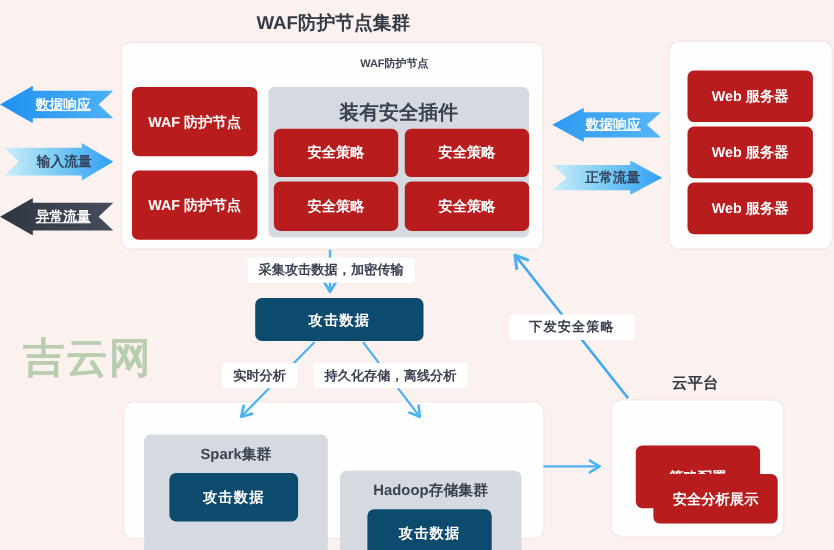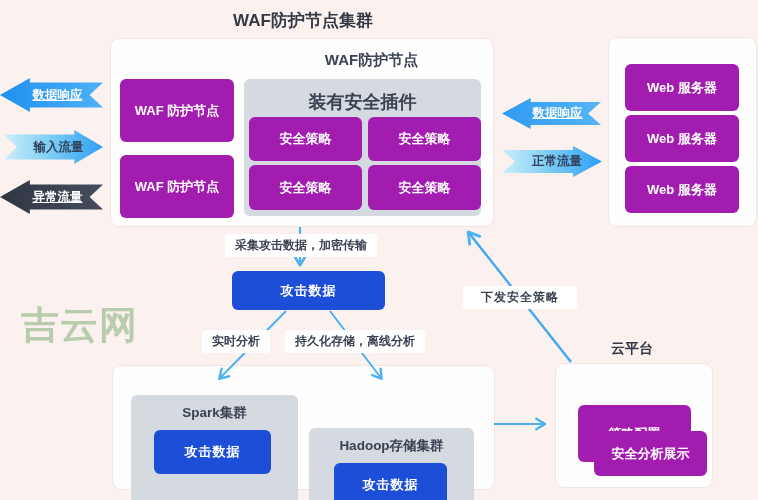--- a/index.html
+++ b/index.html
@@ -13,27 +13,27 @@
   .page-title {
     font-size:17px; font-weight:bold; color:#333a46;
     transform:translateX(-50%); white-space:nowrap; z-index:4;
   }
   .container {
     position:absolute; background:#fffefe;
     border:1px solid #f2e6e3; border-radius:9px; z-index:2;
   }
   .panel-gray { position:absolute; background:#d5dae1; border-radius:6px; }
   .box-blue {
-    position:absolute; background:#a21caf; border-radius:6px;
+    position:absolute; background:#b91c1c; border-radius:6px;
     color:#fff; font-size:13px; font-weight:bold;
     display:flex; align-items:center; justify-content:center;
     white-space:nowrap; z-index:3;
   }
   .box-dark {
-    position:absolute; background:#1d4ed8; border-radius:6px;
+    position:absolute; background:#0c4a6e; border-radius:6px;
     color:#fff; font-size:13px; font-weight:bold; letter-spacing:1px;
     display:flex; align-items:center; justify-content:center;
     white-space:nowrap; z-index:3;
   }
   .panel-title {
     position:absolute; left:0; right:0; text-align:center;
     font-size:18px; font-weight:bold; color:#3b4252; white-space:nowrap;
   }
   .flow-arrow {
     position:absolute; display:flex; align-items:center; justify-content:center;
@@ -62,21 +62,21 @@
 </head>
 <body>
 
 <div id="stage">
 
   <div class="watermark">吉云网</div>
 
   <div class="abs page-title" style="left:303px; top:9px;">WAF防护节点集群</div>
 
   <div class="container" style="left:110px; top:38px; width:384px; height:189px;">
-    <div class="panel-title" style="left:142px; width:237px; top:12px; font-size:15px;">WAF防护节点</div>
+    <div class="panel-title" style="left:129px; width:237px; top:12px; font-size:10px;">WAF防护节点</div>
     <div class="box-blue" style="left:9px; top:40px; width:114px; height:63px;">WAF 防护节点</div>
     <div class="box-blue" style="left:9px; top:116px; width:114px; height:63px;">WAF 防护节点</div>
     <div class="panel-gray" style="left:133px; top:40px; width:237px; height:137px;">
       <div class="panel-title" style="top:11px;">装有安全插件</div>
       <div class="box-blue" style="left:5px; top:38px; width:113px; height:44px;">安全策略</div>
       <div class="box-blue" style="left:124px; top:38px; width:113px; height:44px;">安全策略</div>
       <div class="box-blue" style="left:5px; top:86px; width:113px; height:45px;">安全策略</div>
       <div class="box-blue" style="left:124px; top:86px; width:113px; height:45px;">安全策略</div>
     </div>
   </div>

